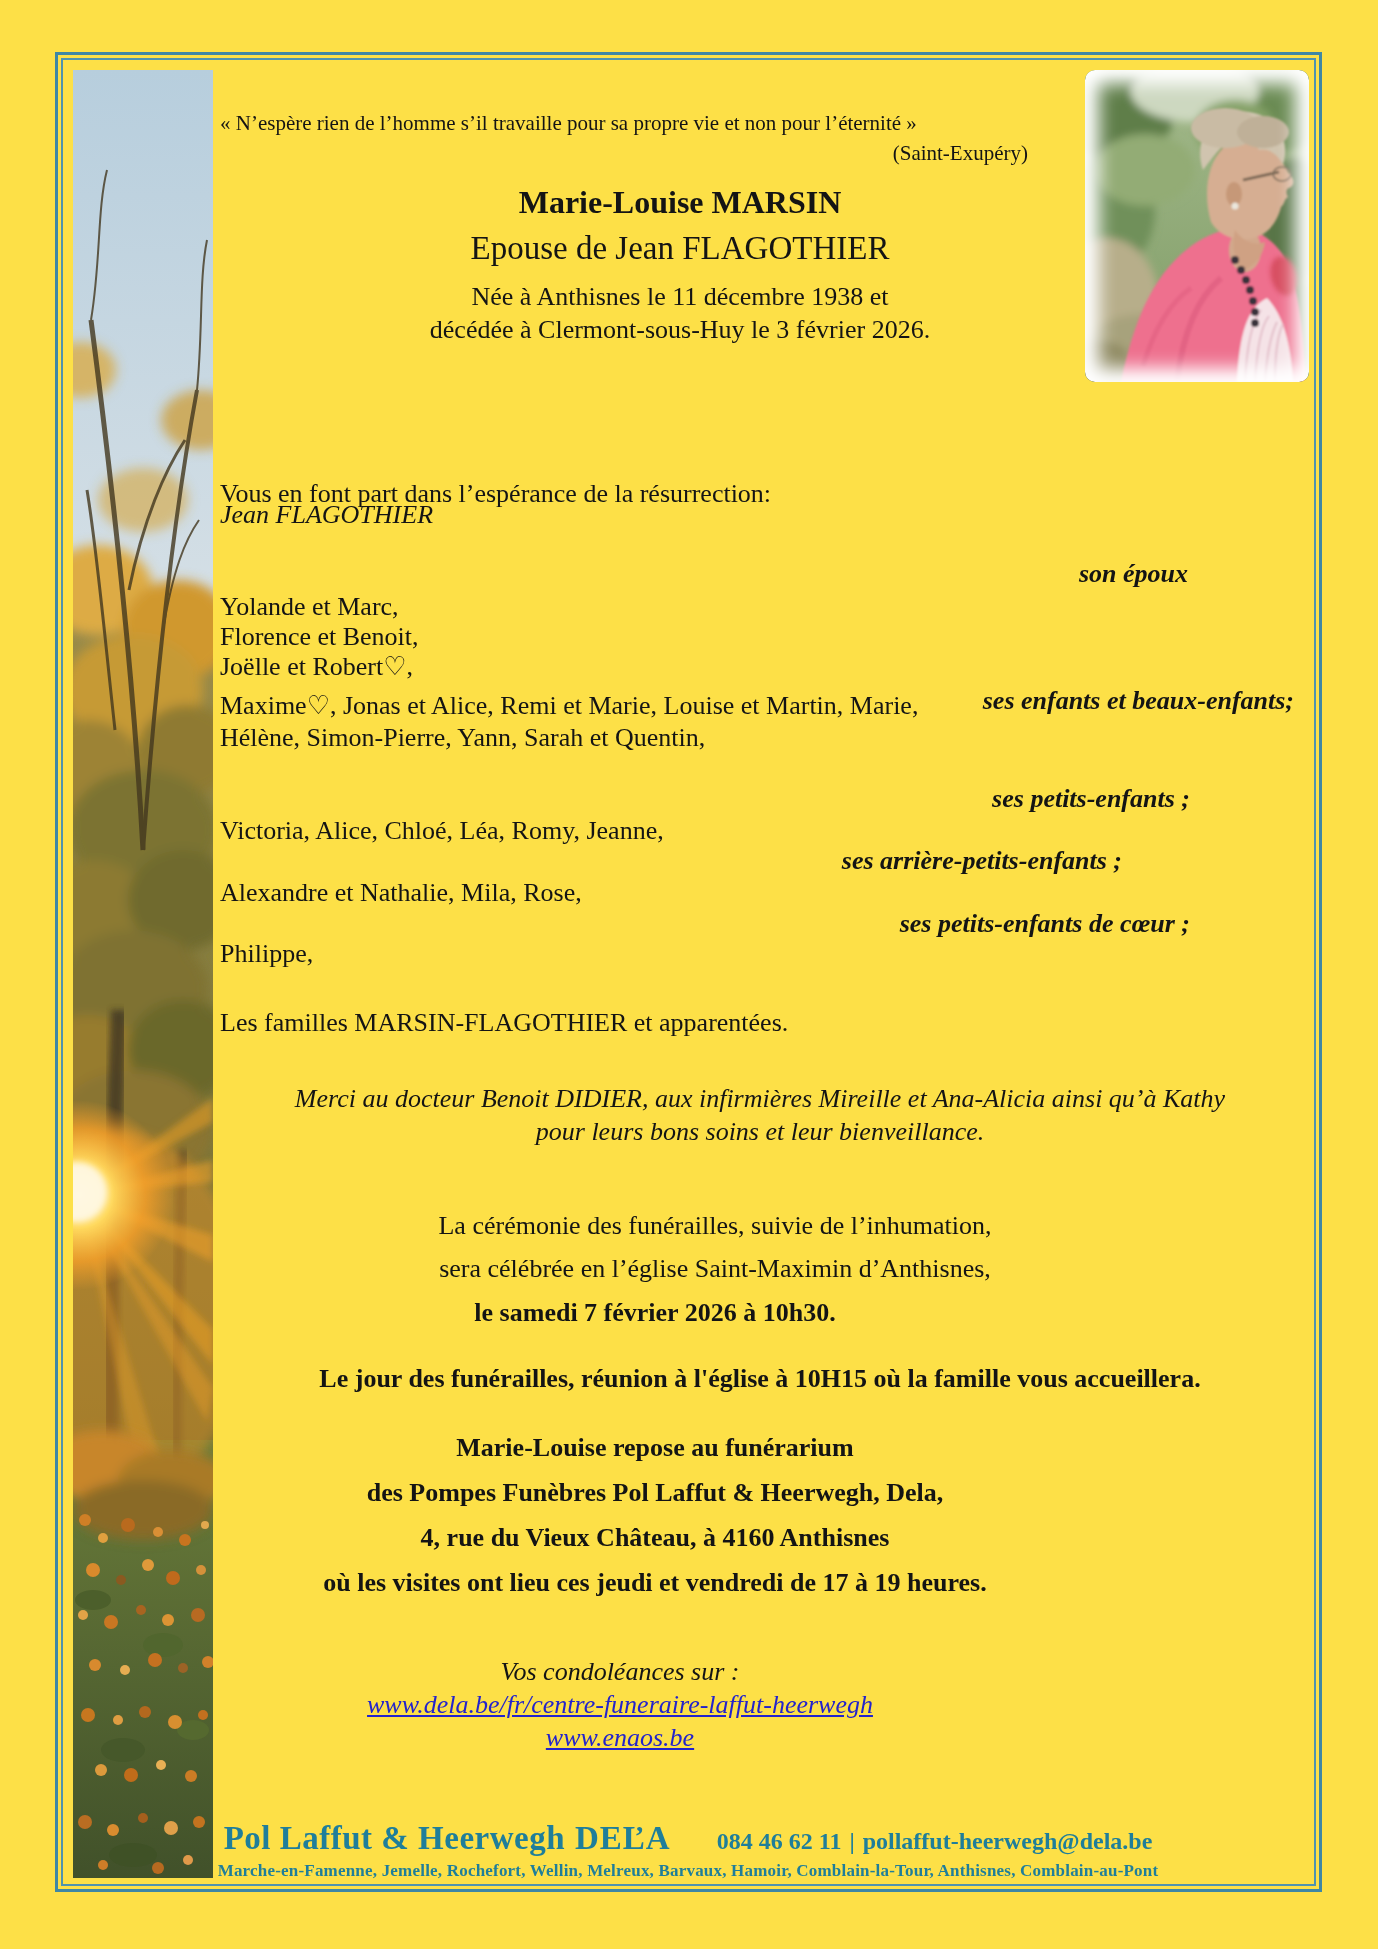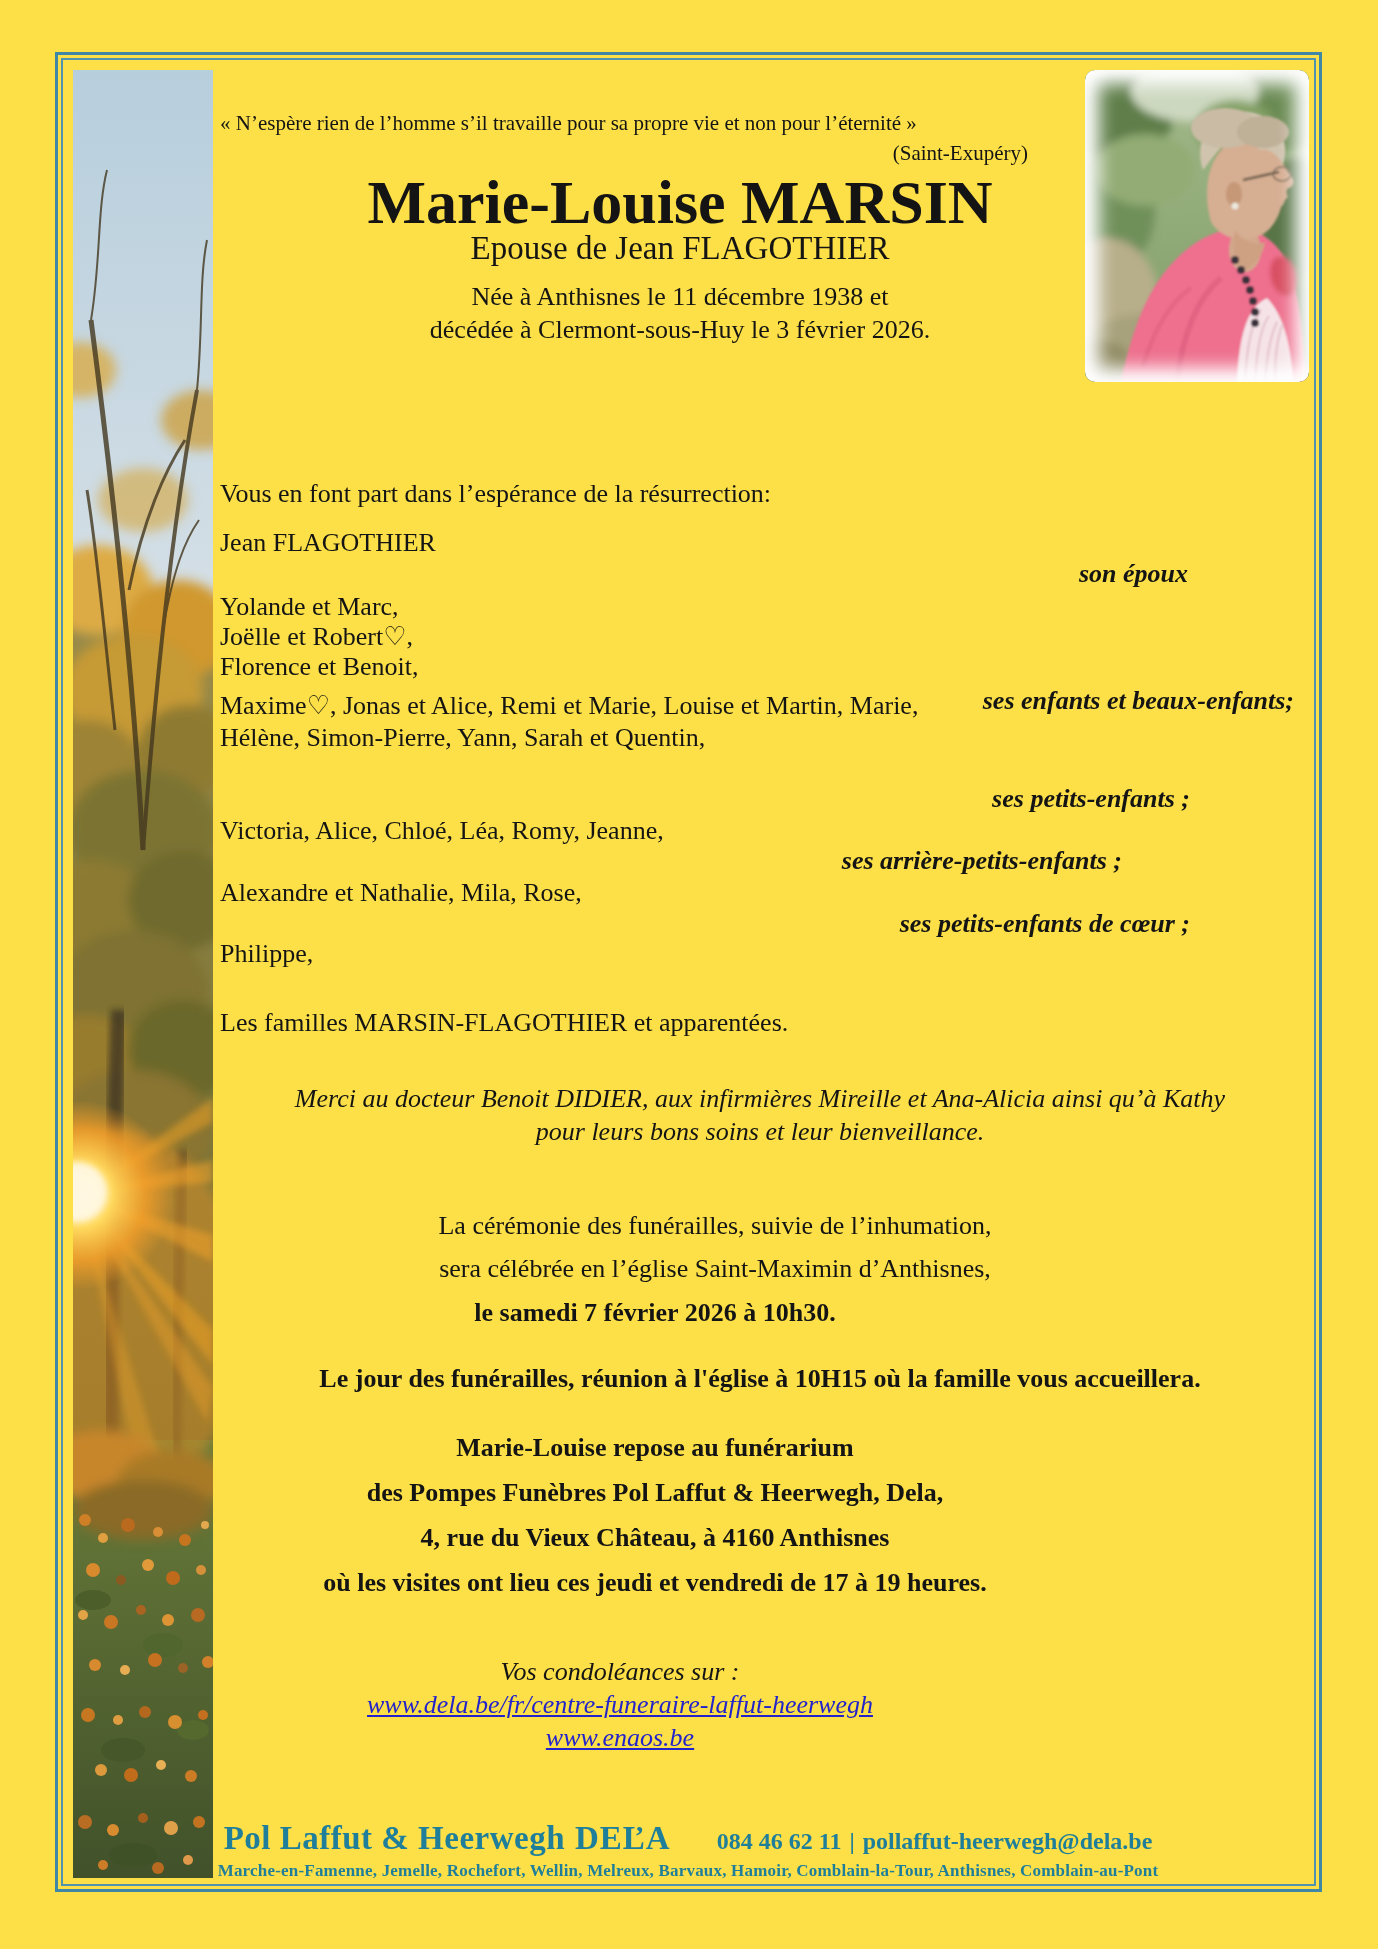--- a/index.html
+++ b/index.html
@@ -15,21 +15,21 @@
   
   .portrait{position:absolute;left:1085px;top:70px;width:224px;height:312px;overflow:hidden;border-radius:10px;}
   .portrait svg{display:block;width:100%;height:100%;}
   .portrait::after{content:"";position:absolute;inset:0;border-radius:10px;
         box-shadow:inset 0 0 18px 14px #ffffff;}
   
   .blk{position:absolute;}
   .b{font-weight:bold;}
   .quote{font-size:21px;line-height:30px;text-align:left;}
   .quote-attr{font-size:21px;line-height:30px;text-align:right;padding-right:112px;}
-  .name-title{font-size:62px;line-height:52px;font-weight:bold;text-align:center;margin:8px 0 0 0;}
+  .name-title{font-size:32px;line-height:52px;font-weight:bold;text-align:center;margin:8px 0 0 0;}
   .spouse-line{font-size:33px;line-height:40px;text-align:center;}
   .birth{font-size:26px;line-height:33px;text-align:center;}
   .birth-wrap{margin-top:12px;}
   .body-line{font-size:26px;line-height:32px;}
   .names3{font-size:26px;line-height:30px;}
   .role{font-size:26px;line-height:32px;font-weight:bold;font-style:italic;text-align:right;}
   .merci{font-size:26px;line-height:33px;font-style:italic;text-align:center;}
   .cer{font-size:26px;line-height:32px;text-align:center;}
   .link{display:block;font-size:26px;line-height:33px;font-style:italic;text-align:center;
         color:#2323cc;text-decoration:underline;}
@@ -245,27 +245,27 @@
     <h1 class="name-title">Marie-Louise MARSIN</h1>
     <div class="spouse-line">Epouse de Jean FLAGOTHIER</div>
     <div class="birth-wrap">
       <div class="birth">Née à Anthisnes le 11 décembre 1938 et</div>
       <div class="birth">décédée à Clermont-sous-Huy le 3 février 2026.</div>
     </div>
   </div>
 
   <div class="blk body-line" style="left:220px;top:478px;width:1080px;">Vous en font part dans l’espérance de la résurrection:</div>
 
-  <div class="blk body-line" style="left:220px;top:527px;width:1080px;">Jean FLAGOTHIER</div>
+  <div class="blk body-line" style="left:220px;top:499px;width:1080px;font-style:italic;">Jean FLAGOTHIER</div>
   <div class="blk role" style="left:220px;top:558px;width:1080px;padding-right:112px;box-sizing:border-box;">son époux</div>
 
   <div class="blk names3" style="left:220px;top:592px;width:1080px;">
     <div>Yolande et Marc,</div>
+    <div>Florence et Benoit,</div>
     <div>Joëlle et Robert♡,</div>
-    <div>Florence et Benoit,</div>
   </div>
   <div class="blk role" style="left:220px;top:685px;width:1080px;padding-right:6px;box-sizing:border-box;">ses enfants et beaux-enfants;</div>
 
   <div class="blk body-line" style="left:220px;top:690px;width:1080px;">
     <div>Maxime♡, Jonas et Alice, Remi et Marie, Louise et Martin, Marie,</div>
     <div>Hélène, Simon-Pierre, Yann, Sarah et Quentin,</div>
   </div>
   <div class="blk role" style="left:220px;top:783px;width:1080px;padding-right:110px;box-sizing:border-box;">ses petits-enfants ;</div>
 
   <div class="blk body-line" style="left:220px;top:815px;width:1080px;">Victoria, Alice, Chloé, Léa, Romy, Jeanne,</div>

